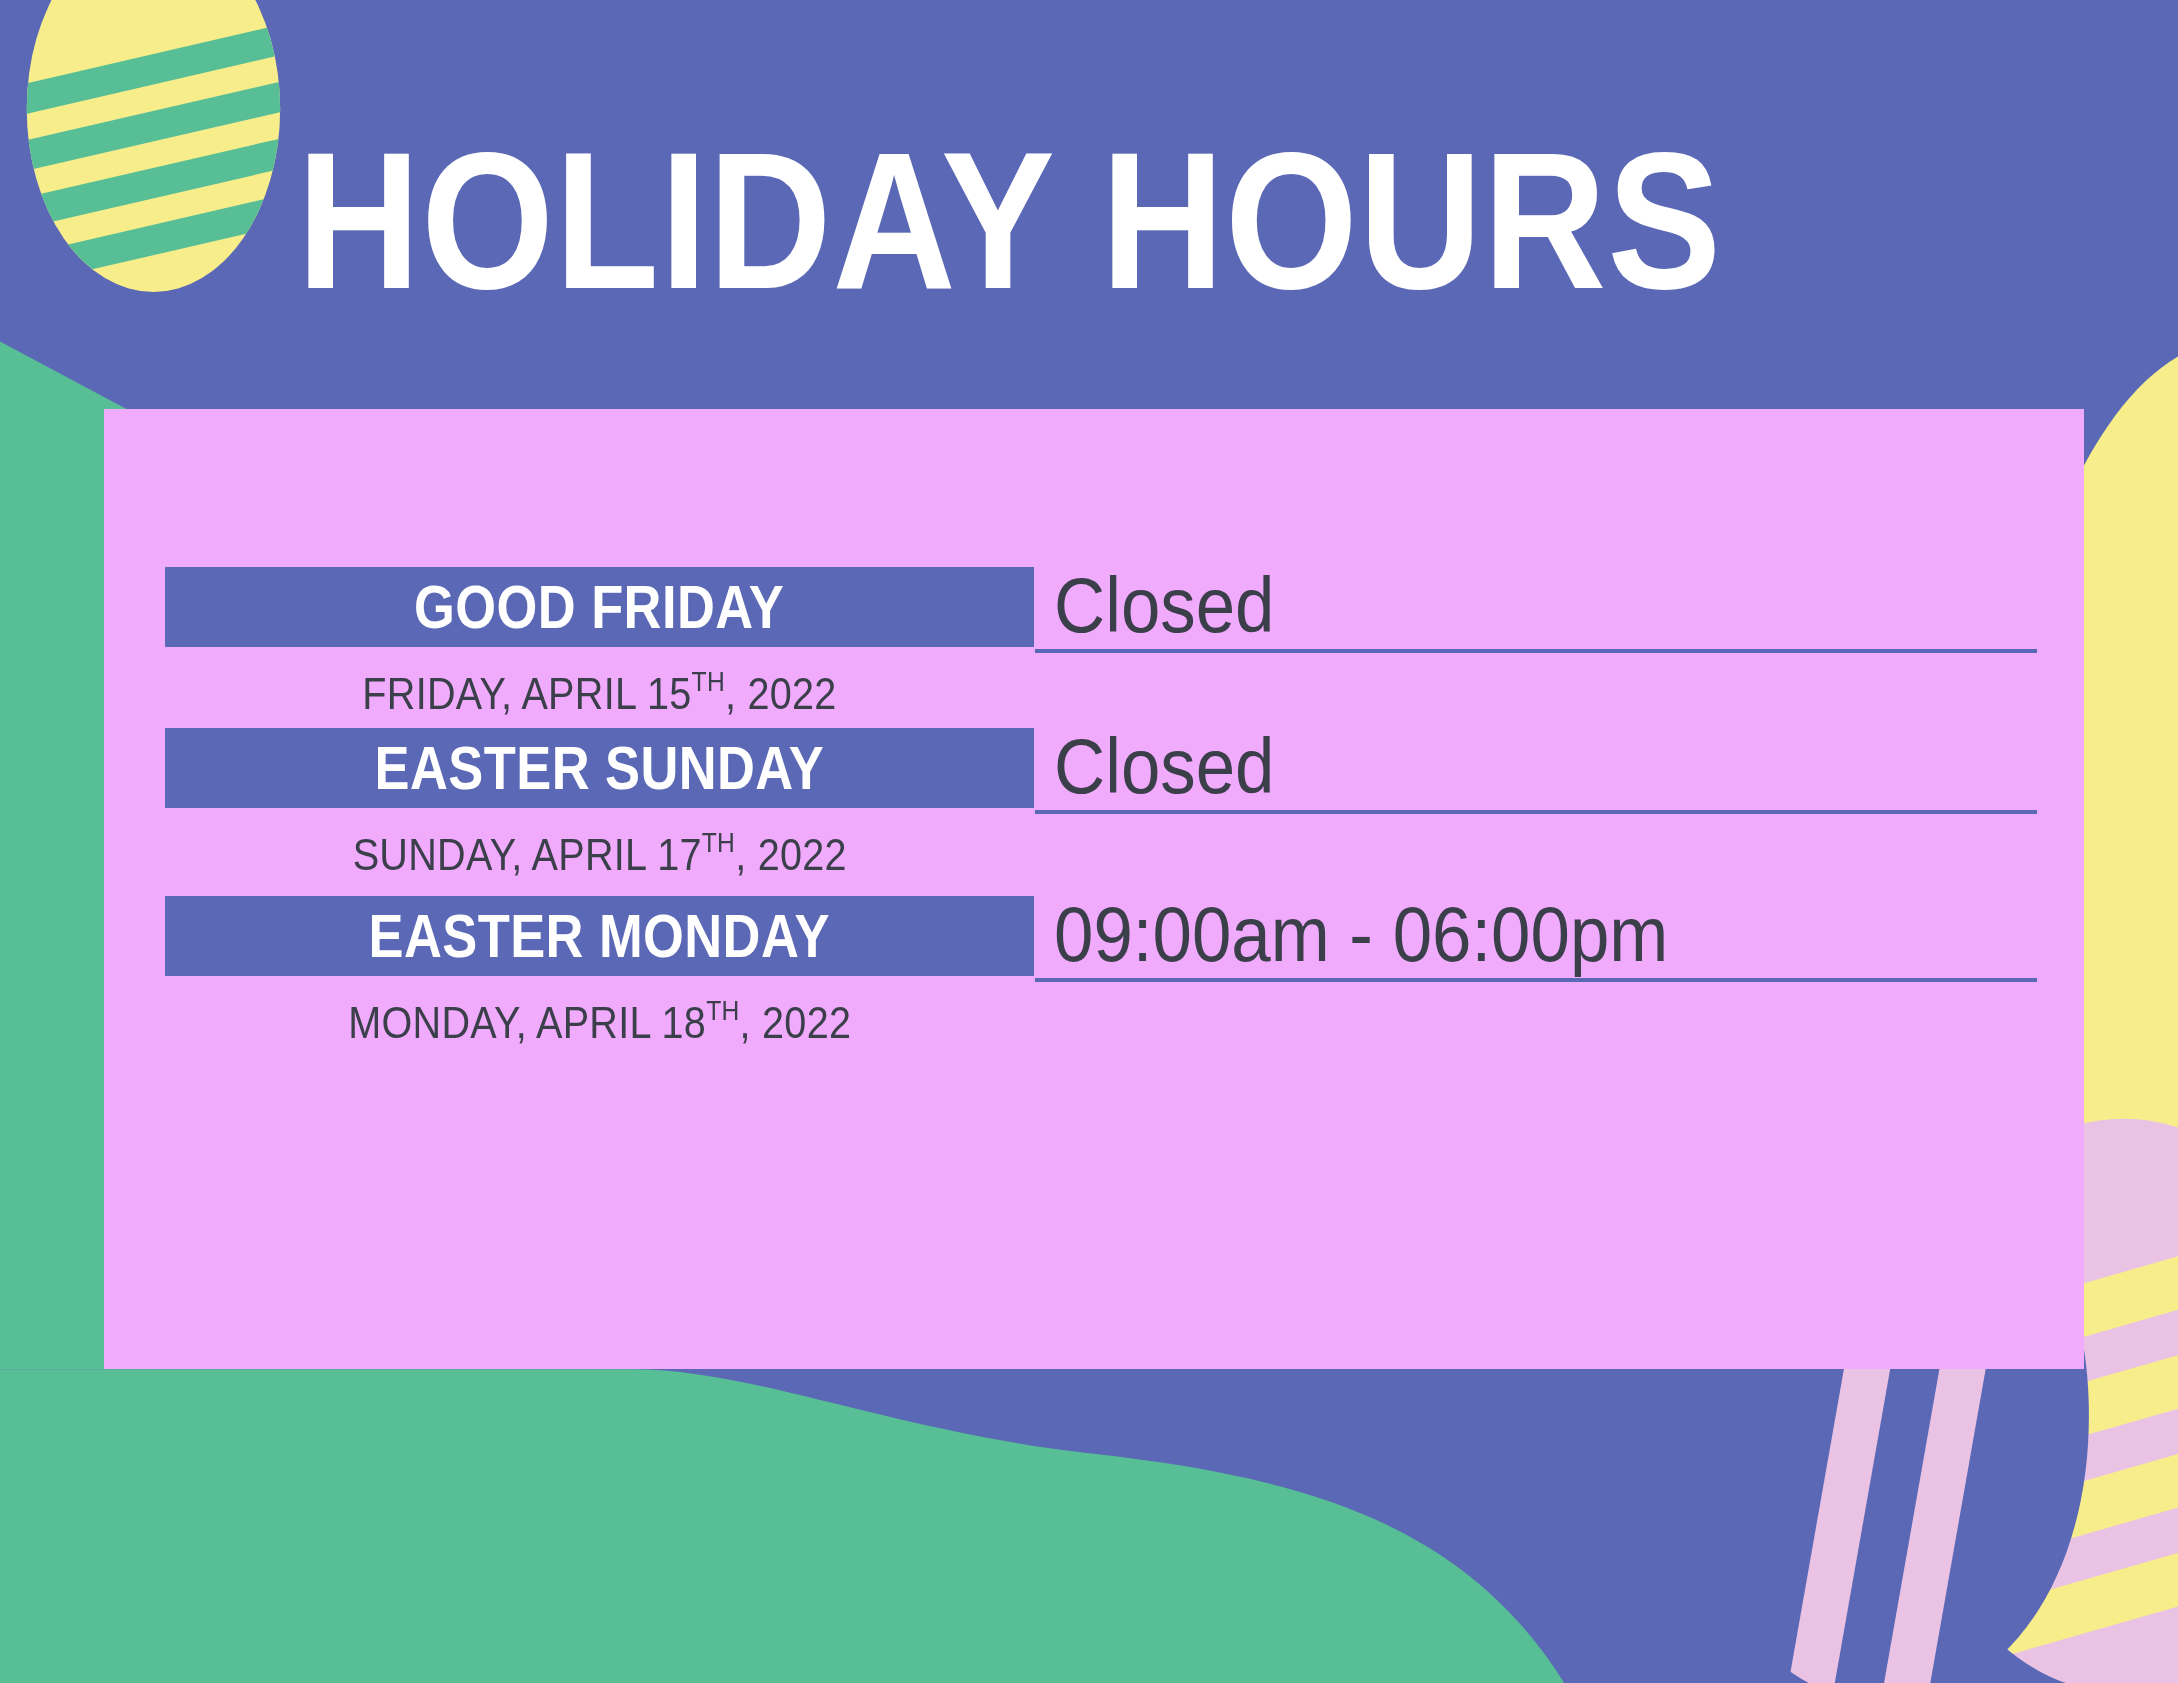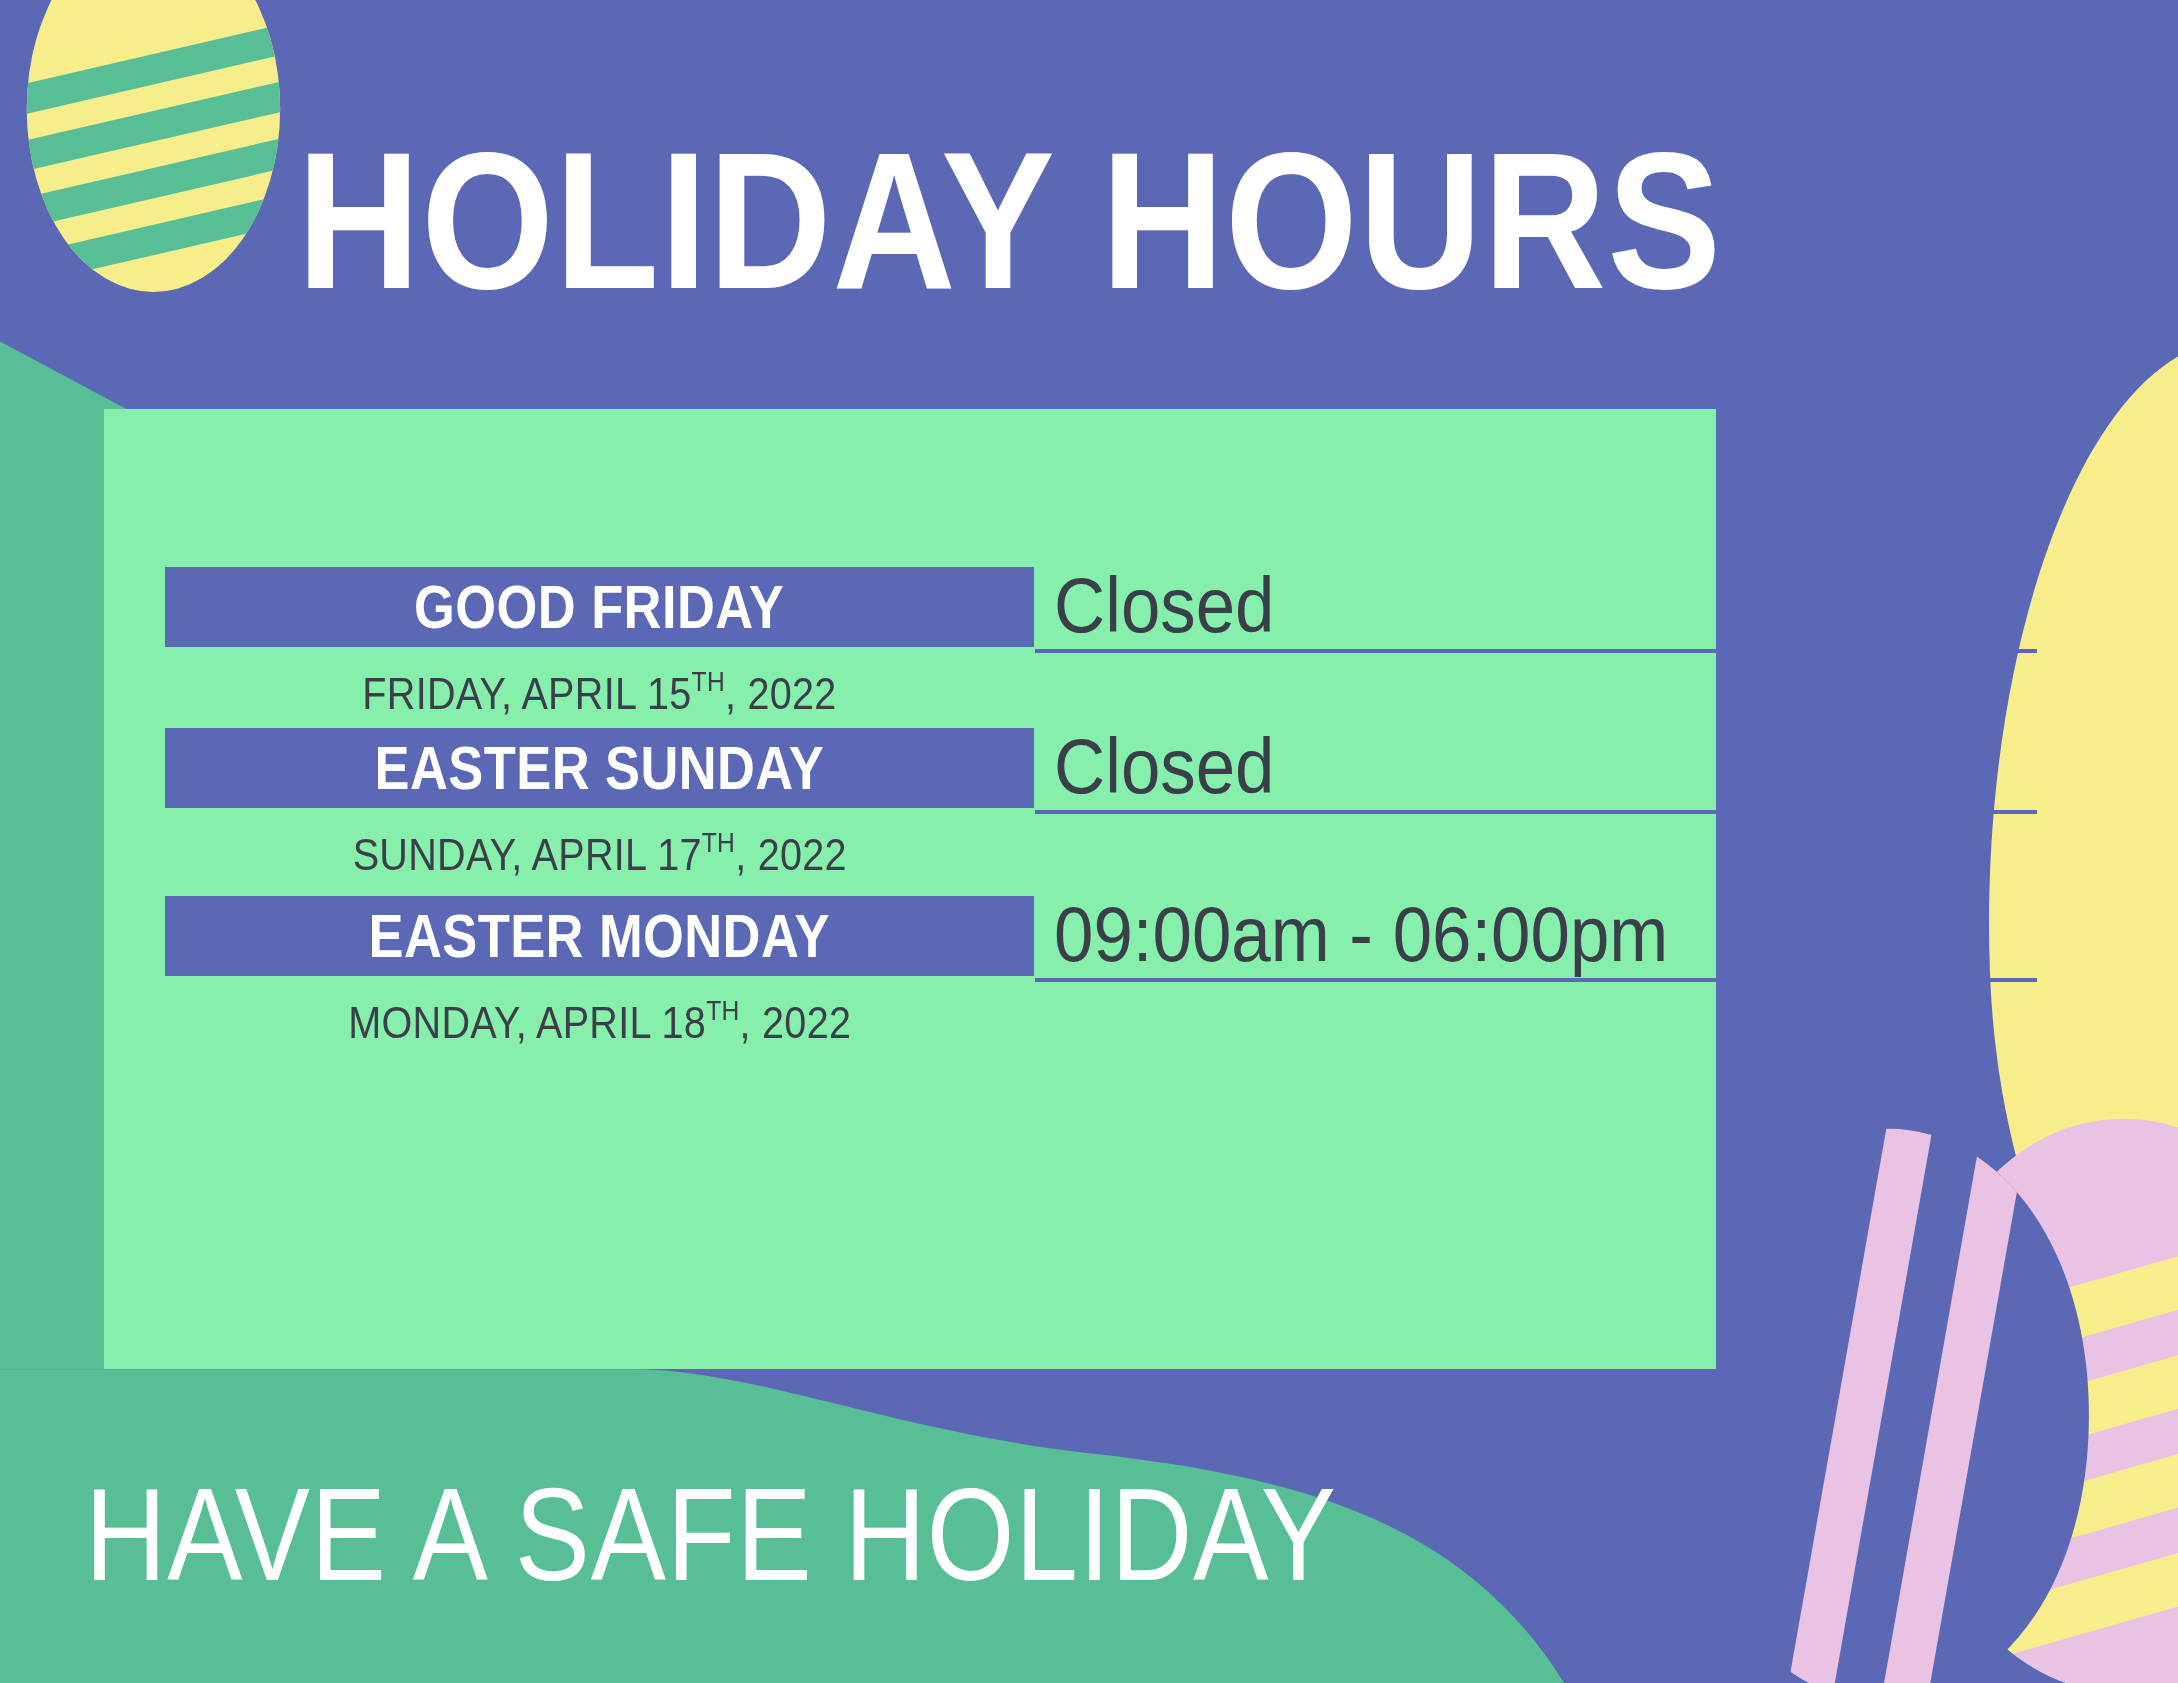--- a/index.html
+++ b/index.html
@@ -39,23 +39,23 @@
     transform: scaleX(0.88);
     transform-origin: left center;
     white-space: nowrap;
   }
 
   
   .card {
     position: absolute;
     left: 104px;
     top: 409px;
-    width: 1612px;
+    width: 1980px;
     height: 960px;
-    background: #86efac;
+    background: #f0abfc;
   }
 
   
   .row {
     position: absolute;
     left: 0;
     width: 100%;
   }
   .row-1 { top: 158px; }
   .row-2 { top: 319px; }
@@ -256,18 +256,15 @@
         </span>
       </div>
       <div class="value">
         <span class="inner">09:00am - 06:00pm</span>
       </div>
       <div class="rule"></div>
     </div>
 
   </div>
 
-  <div class="footer">
-    <span class="inner">HAVE A SAFE HOLIDAY</span>
-  </div>
 
 </div>
 
 
 </body></html>

